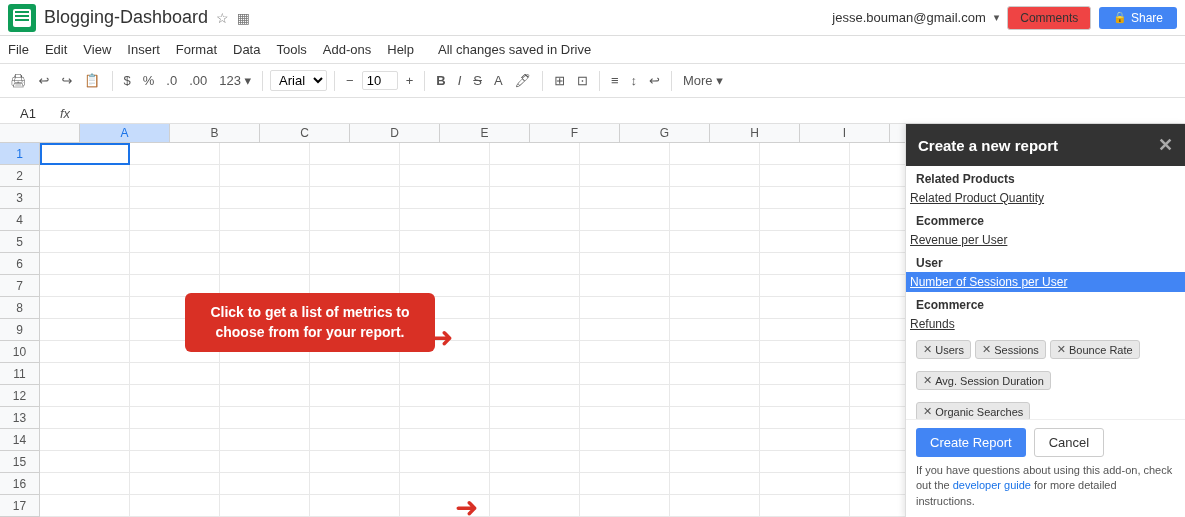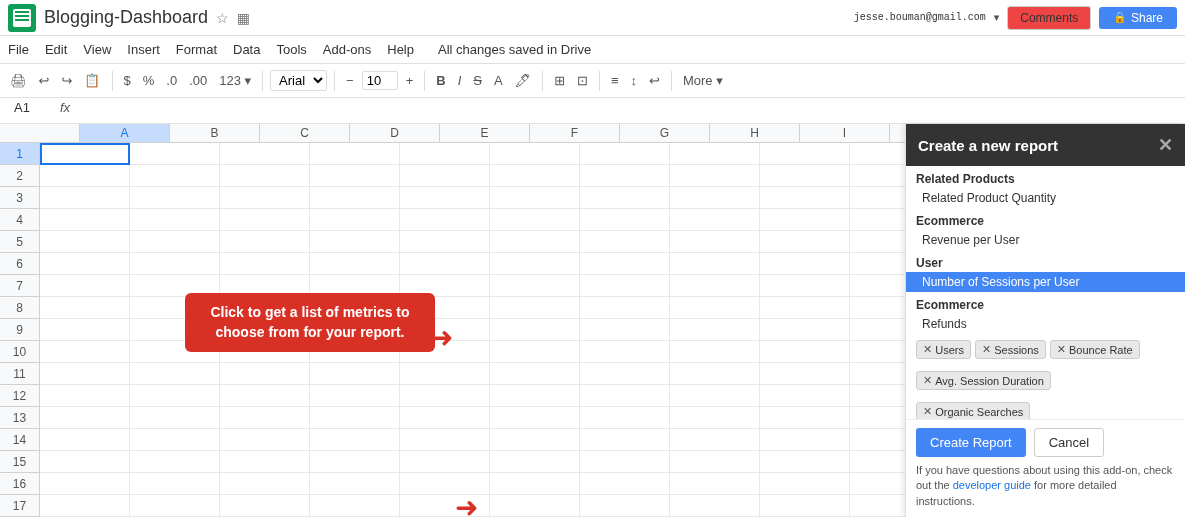--- a/index.html
+++ b/index.html
@@ -22,21 +22,21 @@
     }
     .app-logo-inner::before {
       content: ''; position: absolute; top: 2px; left: 2px;
       width: 14px; height: 2px; background: #0f9d58;
       box-shadow: 0 4px 0 #0f9d58, 0 8px 0 #0f9d58;
     }
     .spreadsheet-title { font-size: 18px; font-weight: normal; color: #333; }
     .title-icon { color: #777; font-size: 14px; cursor: pointer; }
     .folder-icon { color: #777; font-size: 14px; }
     .top-bar-right { display: flex; align-items: center; gap: 8px; }
-    .user-email { font-size: 10px; color: #333; font-family: Liberation Mono, monospace; }
+    .user-email { font-size: 13px; color: #333; }
     .btn-comments {
       background: #ef4444; border: 1px solid #ccc; border-radius: 3px;
       padding: 4px 12px; font-size: 12px; cursor: pointer; color: #333;
     }
     .btn-share {
       background: #4285f4; border: none; border-radius: 3px;
       padding: 4px 14px; font-size: 12px; cursor: pointer; color: #fff;
       display: flex; align-items: center; gap: 4px;
     }
 
@@ -64,22 +64,22 @@
       border: 1px solid #ddd; border-radius: 2px; padding: 1px 4px;
       font-size: 13px; background: #fff; cursor: pointer;
     }
     .font-size-box {
       border: 1px solid #ddd; border-radius: 2px; padding: 1px 4px;
       font-size: 13px; width: 36px; background: #fff;
     }
 
     
     .formula-bar {
-      display: flex; align-items: flex-start; padding: 2px 14px;
-      border-bottom: 1px solid #e0e0e0; height: 26px; gap: 6px;
+      display: flex; align-items: flex-end; padding: 2px 20px;
+      border-bottom: 1px solid #e0e0e0; height: 26px; gap: 0;
     }
     .cell-ref { font-size: 13px; color: #333; min-width: 40px; }
     .fx-label { font-size: 13px; color: #555; font-style: italic; }
     .formula-input {
       flex: 1; border: none; outline: none; font-size: 13px;
     }
 
     
     .main-content { display: flex; height: calc(517px - 36px - 28px - 34px - 26px); }
 
@@ -132,21 +132,21 @@
       font-size: 15px; font-weight: bold;
       display: flex; justify-content: space-between; align-items: center;
     }
     .panel-close { cursor: pointer; font-size: 18px; color: #aaa; }
     .panel-body { flex: 1; overflow-y: auto; padding: 0; }
 
     .section-label {
       font-size: 12px; font-weight: bold; color: #333; padding: 6px 10px 2px;
     }
     .section-item {
-      font-size: 12px; color: #333; padding: 3px 10px 3px 16px; cursor: pointer;
+      font-size: 12px; color: #333; padding: 3px 10px 3px 4px; cursor: pointer; text-decoration: underline;
     }
     .section-item.highlighted {
       background: #4285f4; color: #fff;
     }
 
     .tag-area {
       padding: 6px 10px; display: flex; flex-wrap: wrap; gap: 4px;
     }
     .tag {
       background: #e8e8e8; border: 1px solid #ccc; border-radius: 3px;

